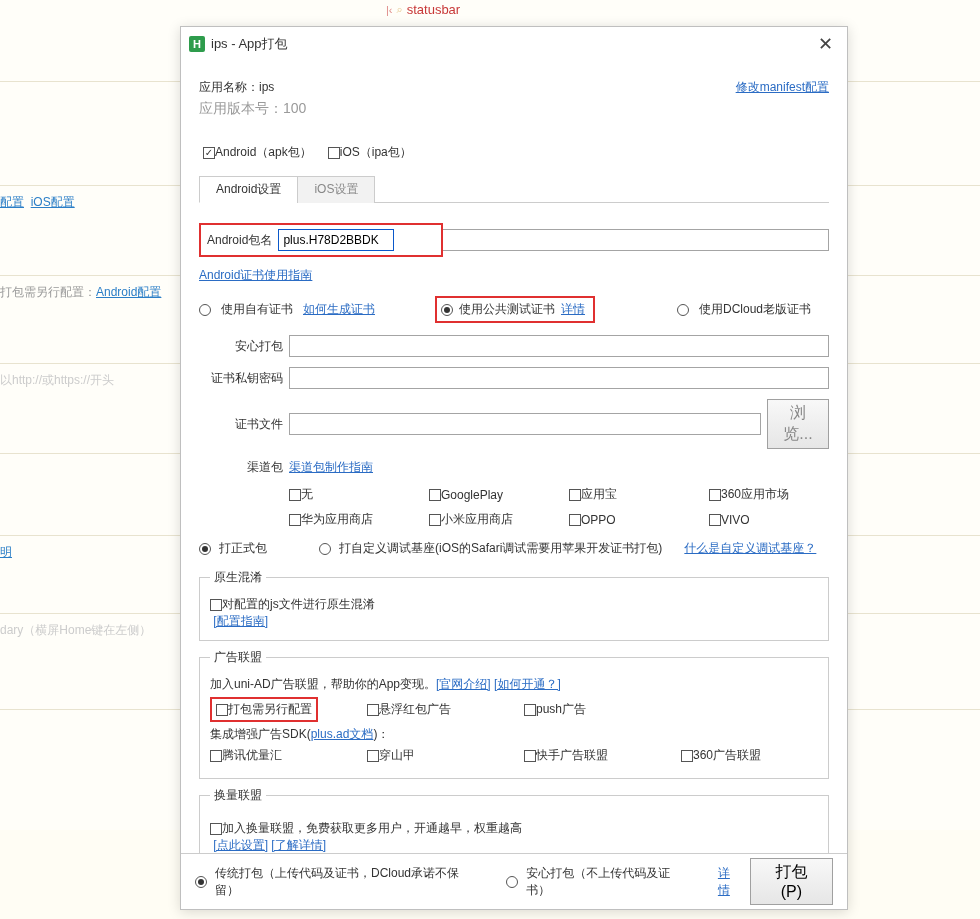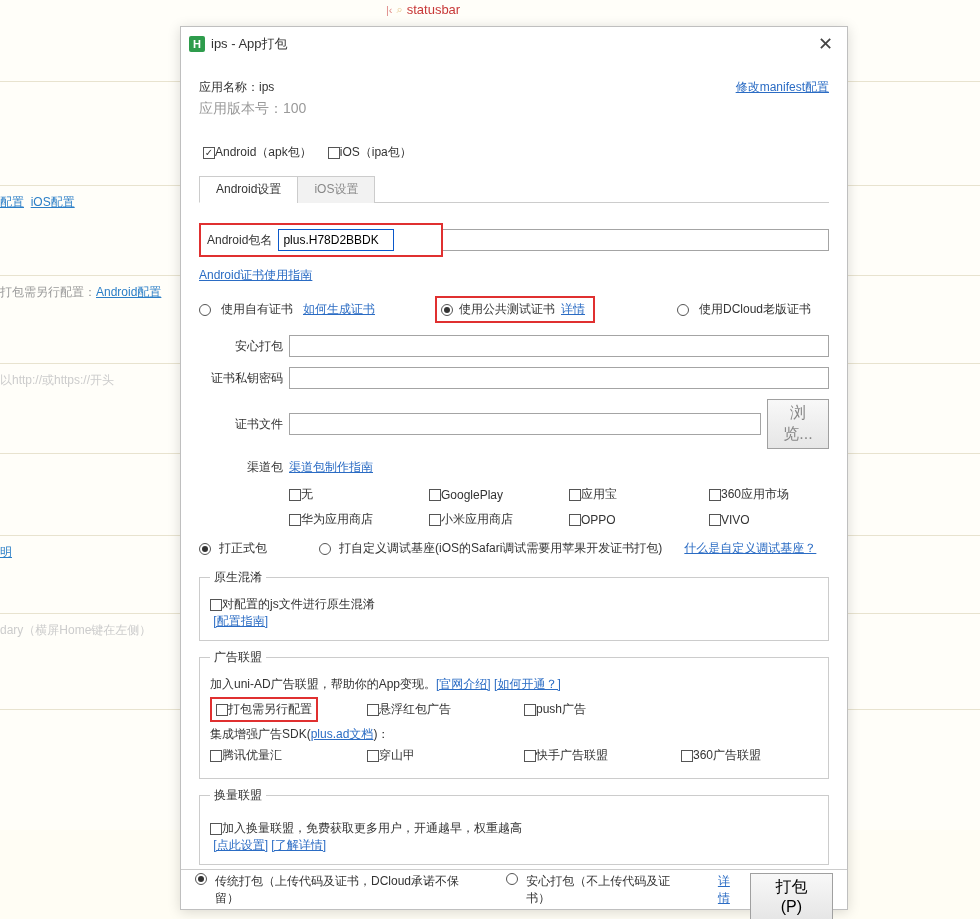--- a/index.html
+++ b/index.html
@@ -37,21 +37,21 @@
 .redbox{border:2px solid #e03030;padding:3px 8px 3px 4px;display:flex;align-items:center;gap:6px}
 .cert-fields{margin-left:12px}
 .cert-fields .txt-in{flex:1}
 .btn{border:1px solid #a0a0a0;background:linear-gradient(#f8f8f8,#e6e6e6);padding:3px 14px;cursor:pointer;font-size:16px}
 .btn.browse{width:62px;color:#888}
 .channel-grid{display:grid;grid-template-columns:repeat(4,1fr);gap:8px 20px;margin:8px 0 8px 78px}
 .pack-type{display:flex;align-items:center;gap:8px;margin:12px 0}
 fieldset{border:1px solid #ccc;margin:8px 0;padding:10px 10px 10px 10px}
 legend{padding:0 4px;color:#333}
 .ad-grid{display:grid;grid-template-columns:repeat(4,1fr);gap:8px 20px;margin:4px 0}
-.footer{position:absolute;left:0;right:0;bottom:0;height:40px;border-top:1px solid #ccc;display:flex;align-items:flex-start;padding:3px 14px;gap:8px;background:#fff}
+.footer{position:absolute;left:0;right:0;bottom:0;height:56px;border-top:1px solid #ccc;display:flex;align-items:center;padding:3px 14px;gap:8px;background:#fff}
 .footer .btn{margin-left:auto}
 </style>
 </head>
 <body>
 
 <div class="bg-rows">
   <div class="bg-row" style="height:12px;border:none"></div>
   <div class="bg-row" style="height:70px"></div>
   <div class="bg-row" style="height:104px"></div>
   <div class="bg-row" style="height:90px"><a>配置</a>&nbsp;&nbsp;<a>iOS配置</a></div>

